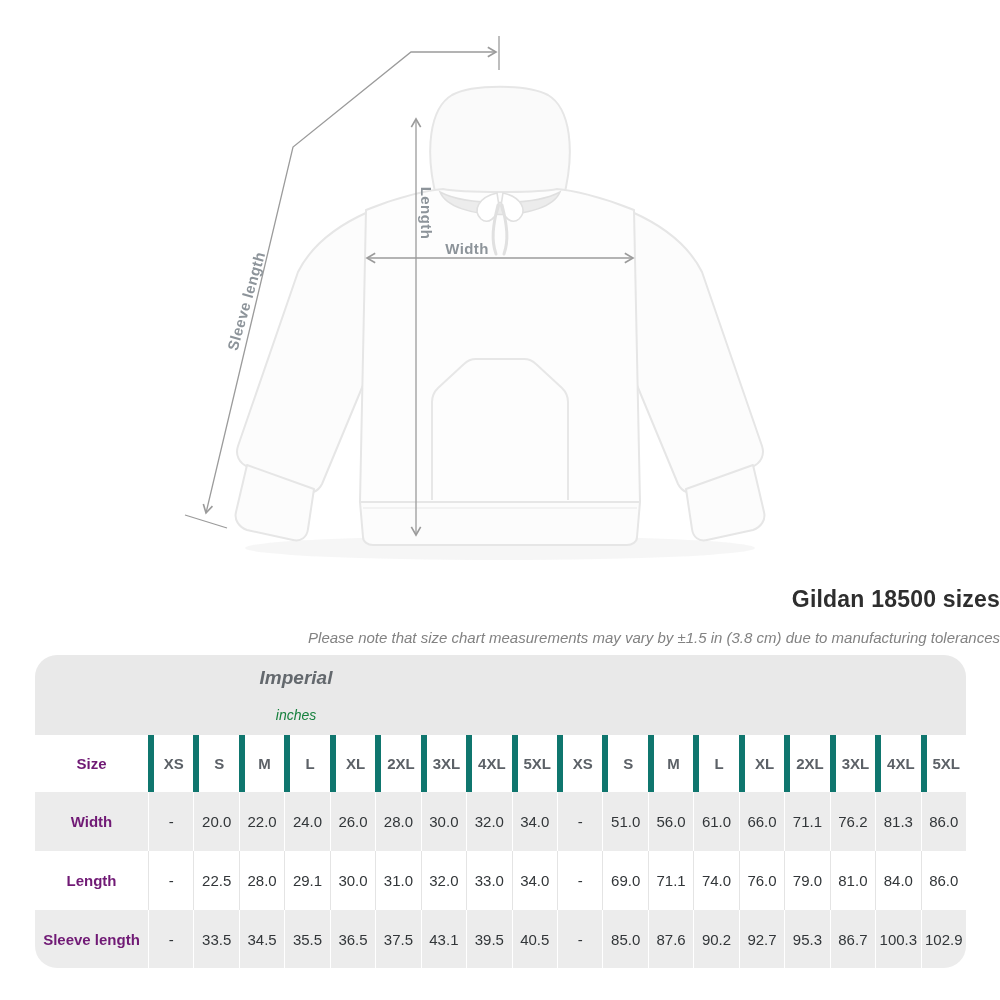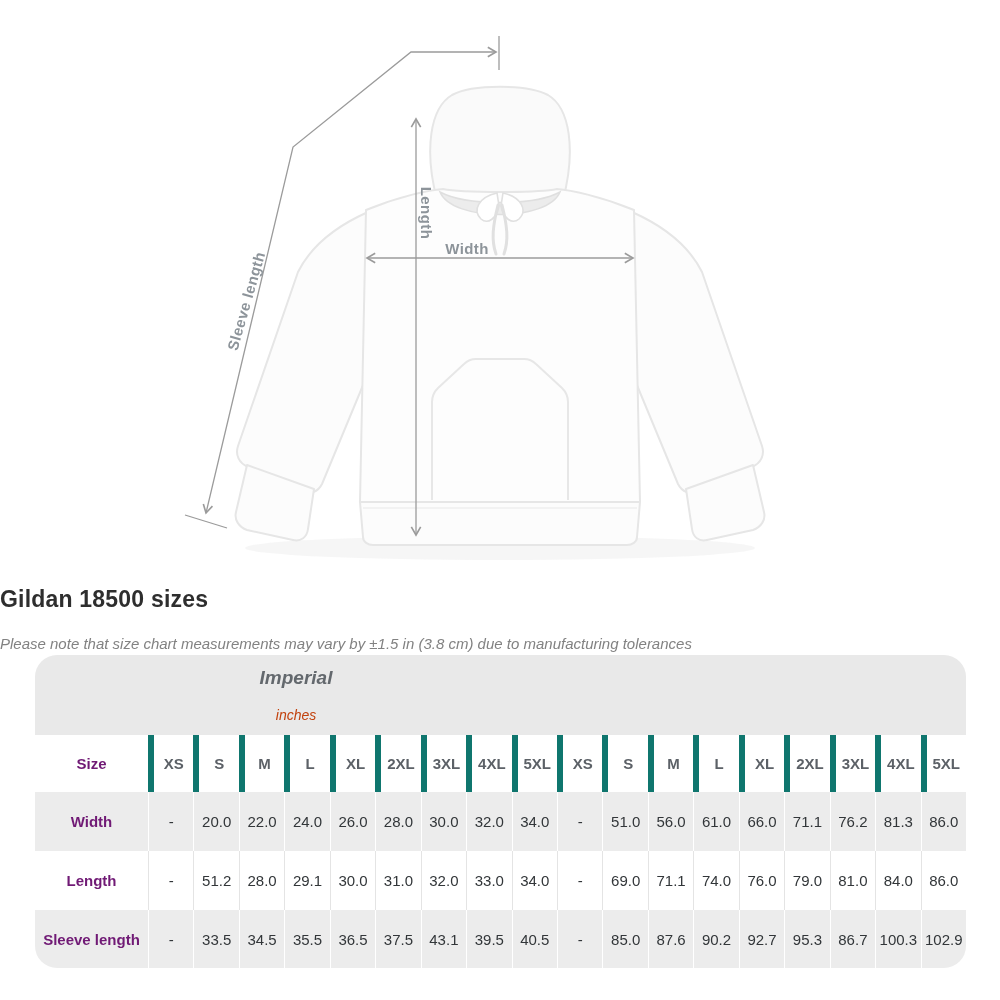--- a/index.html
+++ b/index.html
@@ -11,37 +11,37 @@
   .diagram{position:absolute;left:0;top:0;width:1000px;height:580px;}
   .diagram svg{position:absolute;left:0;top:0;}
   .measure-label{
     position:absolute;font-size:15px;font-weight:700;color:#8d949a;
     letter-spacing:.4px;white-space:nowrap;
   }
   .measure-label.width{left:467px;top:248px;transform:translate(-50%,-50%);}
   .measure-label.length{left:426px;top:213px;transform:translate(-50%,-50%) rotate(90deg);}
   .measure-label.sleeve{left:246px;top:301px;transform:translate(-50%,-50%) rotate(-74deg);}
   
-  .caption{position:absolute;left:0;top:586px;width:1000px;text-align:left;}
+  .caption{position:absolute;left:0;top:586px;width:1000px;text-align:right;}
   .caption h1{margin:0;font-size:23px;font-weight:700;color:#2e2e2e;letter-spacing:.2px;}
-  .caption p{margin:22px 0 0 0;font-size:15px;font-style:italic;color:#828282;}
+  .caption p{margin:16px 0 0 0;font-size:15px;font-style:italic;color:#828282;}
   
   .sizetable{
     position:absolute;left:35px;top:655px;width:931px;height:313px;
     border-radius:22px;overflow:hidden;background:#ffffff;
   }
   .bandrow{
     display:grid;grid-template-columns:113px repeat(18,1fr);
     height:80px;background:#e9e9e9;
   }
   .band{display:flex;flex-direction:column;align-items:center;justify-content:center;row-gap:18px;}
   .band.imperial{grid-column:1 / span 10;}
   .band.metric{grid-column:11 / span 9;}
   .band .g-label{font-size:19px;font-weight:700;font-style:italic;color:#63686d;}
-  .band .g-sub{font-size:14px;font-style:italic;color:#c2410c;}
+  .band .g-sub{font-size:14px;font-style:italic;color:#15803d;}
   .grid{display:grid;grid-template-columns:113px repeat(18,1fr);}
   .c{
     display:flex;align-items:center;justify-content:center;
     font-size:15px;color:#323639;background:#ffffff;height:59px;
   }
   .c.head{height:57px;}
   .c.colhead{font-weight:700;color:#5c6167;border-left:6px solid #0f766e;}
   .c.rowlabel{font-weight:700;color:#701a75;}
   .c.val{border-left:1px solid #e4e4e4;}
   .c.shade{background:#ececec;}
@@ -152,21 +152,21 @@
         <div class="c val shade">51.0</div>
         <div class="c val shade">56.0</div>
         <div class="c val shade">61.0</div>
         <div class="c val shade">66.0</div>
         <div class="c val shade">71.1</div>
         <div class="c val shade">76.2</div>
         <div class="c val shade">81.3</div>
         <div class="c val shade">86.0</div>
         <div class="c rowlabel">Length</div>
         <div class="c val">-</div>
-        <div class="c val">51.2</div>
+        <div class="c val">22.5</div>
         <div class="c val">28.0</div>
         <div class="c val">29.1</div>
         <div class="c val">30.0</div>
         <div class="c val">31.0</div>
         <div class="c val">32.0</div>
         <div class="c val">33.0</div>
         <div class="c val">34.0</div>
         <div class="c val">-</div>
         <div class="c val">69.0</div>
         <div class="c val">71.1</div>

